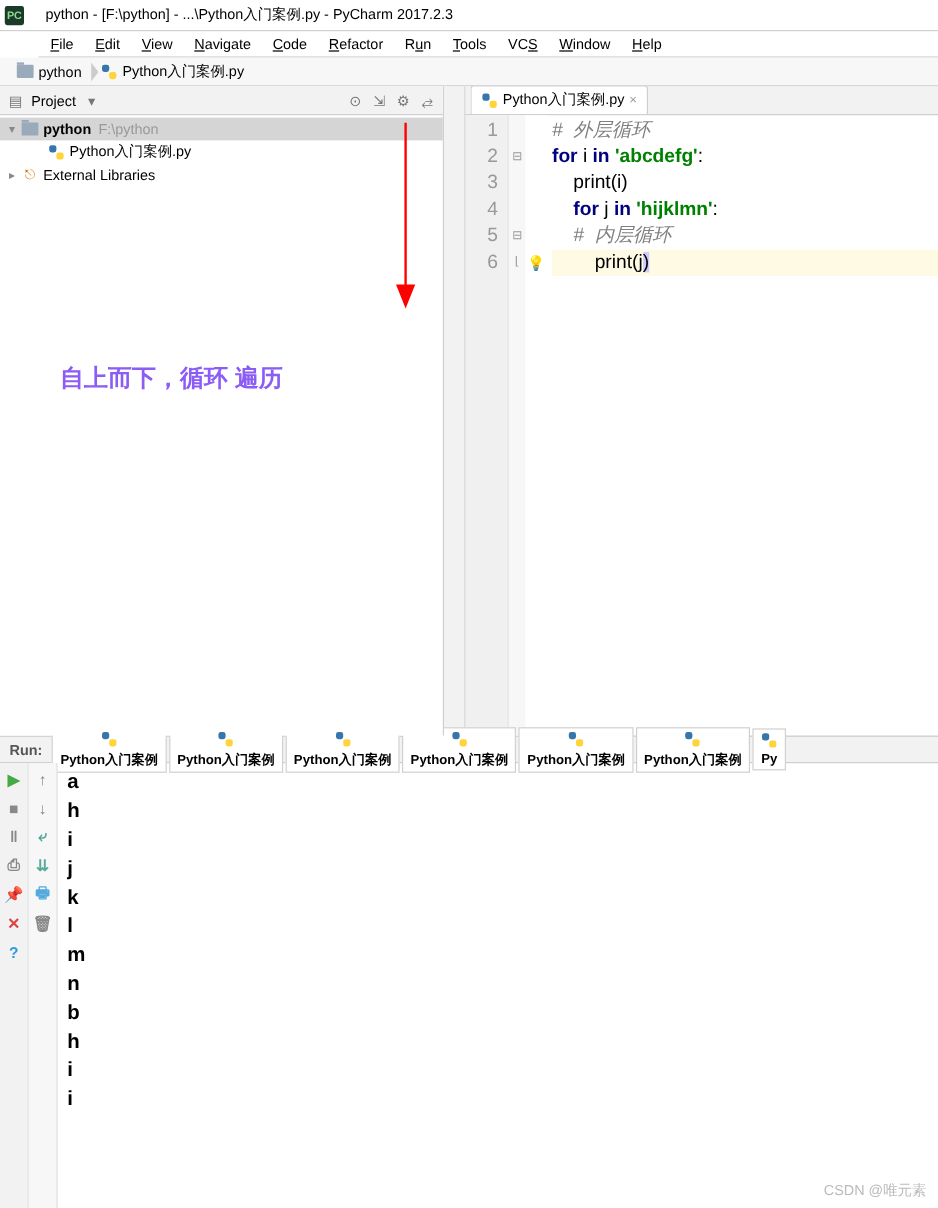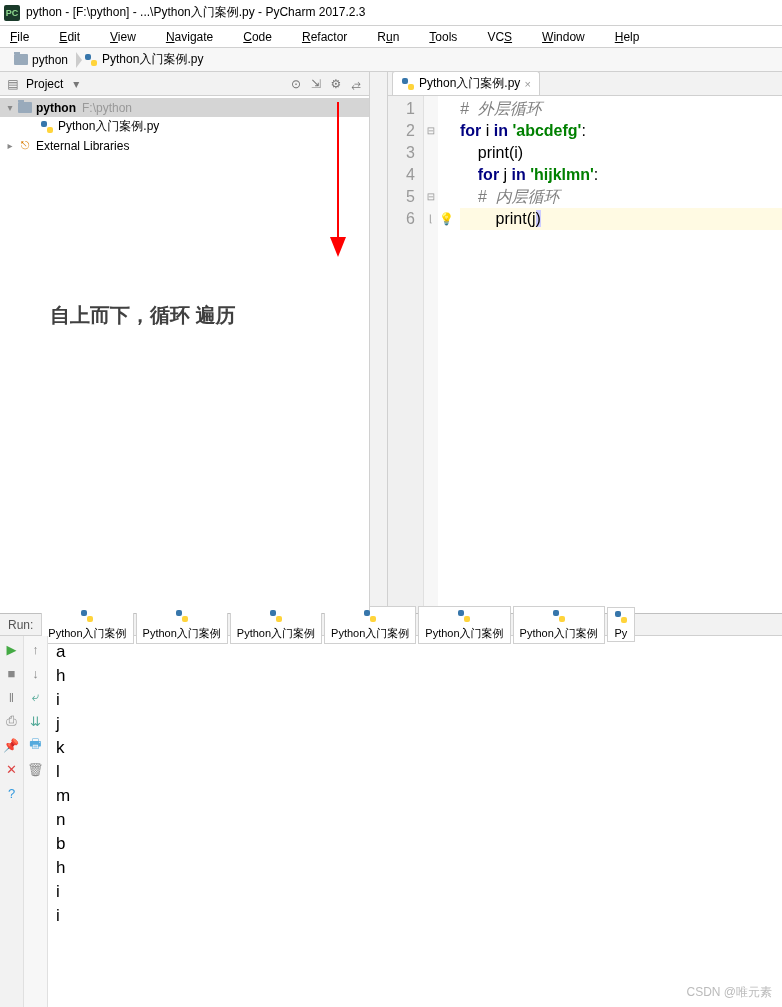--- a/index.html
+++ b/index.html
@@ -1,22 +1,22 @@
 <!DOCTYPE html>
 <html><head>
 <meta charset="utf-8">
 <style>
 * { margin: 0; padding: 0; box-sizing: border-box; font-family: "Segoe UI", Tahoma, sans-serif; }
 body { width: 782px; height: 1007px; background: #fff; font-size: 12px; color: #000; overflow: hidden; position: relative; }
 
-.titlebar { height: 26px; background: #fff; border-bottom: 1px solid #d0d0d0; display: flex; align-items: center; padding: 0 4px; gap: 6px; }
+.titlebar { height: 26px; background: #fff; border-bottom: 1px solid #d0d0d0; display: flex; align-items: center; padding: 0 4px; gap: 18px; }
 .app-icon { width: 16px; height: 16px; background: #1a3a2a; color: #8fd98f; font-size: 9px; font-weight: bold; display: flex; align-items: center; justify-content: center; border-radius: 2px; }
 .title-text { font-size: 12px; }
 
-.menubar { height: 22px; display: flex; align-items: center; padding: 0 4px; gap: 18px; border-bottom: 1px solid #d0d0d0; }
+.menubar { height: 22px; display: flex; align-items: center; padding: 0 4px; gap: 6px; border-bottom: 1px solid #d0d0d0; margin-left: 32px; }
 .menu-item { padding: 2px 6px; cursor: pointer; }
 .menu-item u { text-decoration: underline; }
 
 .breadcrumb { height: 24px; display: flex; align-items: center; padding: 0 6px; border-bottom: 1px solid #d0d0d0; background: #f7f7f7; }
 .crumb { display: flex; align-items: center; gap: 4px; padding: 0 8px; height: 20px; position: relative; }
 .crumb::after { content: ""; position: absolute; right: -6px; top: 2px; width: 0; height: 0; border-top: 8px solid transparent; border-bottom: 8px solid transparent; border-left: 6px solid #ccc; }
 .crumb:last-child::after { display: none; }
 .folder-icon { width: 14px; height: 11px; background: #99aabb; border-radius: 1px; position: relative; }
 .folder-icon::before { content: ""; position: absolute; top: -2px; left: 0; width: 6px; height: 2px; background: #99aabb; }
 .py-icon { width: 14px; height: 14px; display: inline-block; position: relative; }
@@ -31,21 +31,21 @@
 .sidebar-tools { display: flex; gap: 6px; }
 .tree { padding: 2px 0; }
 .tree-row { display: flex; align-items: center; height: 19px; padding-left: 4px; gap: 2px; }
 .tree-row.selected { background: #d5d5d5; }
 .tree-toggle { width: 12px; color: #888; font-size: 10px; text-align: center; cursor: pointer; }
 .tree-label { margin-left: 2px; }
 .tree-path { color: #999; margin-left: 4px; }
 .lib-icon { width: 14px; height: 14px; display: inline-flex; align-items: center; justify-content: center; color: #d97a00; font-size: 11px; }
 
 .annotation-arrow { position: absolute; left: 318px; top: 30px; pointer-events: none; }
-.annotation-text { position: absolute; left: 50px; top: 230px; color: #404040; font-size: 20px; font-weight: bold; text-shadow: 1px 1px 2px rgba(255,255,255,0.8); text-align: right; }
+.annotation-text { position: absolute; left: 50px; top: 230px; color: #8b5cf6; font-size: 20px; font-weight: bold; text-shadow: 1px 1px 2px rgba(255,255,255,0.8); text-align: right; }
 
 .split-vert { width: 18px; background: #f2f2f2; border-right: 1px solid #d0d0d0; }
 
 .editor-area { flex: 1; display: flex; flex-direction: column; }
 .tabs { height: 24px; display: flex; align-items: flex-end; background: #f2f2f2; border-bottom: 1px solid #d0d0d0; padding-left: 4px; }
 .tab { display: flex; align-items: center; gap: 4px; padding: 3px 8px; background: #fff; border: 1px solid #d0d0d0; border-bottom: none; border-radius: 3px 3px 0 0; }
 .tab-close { color: #999; cursor: pointer; font-size: 11px; }
 .editor { flex: 1; display: flex; font-family: Consolas, monospace; font-size: 16px; }
 .gutter { width: 36px; background: #f0f0f0; text-align: right; padding: 2px 8px 2px 0; color: #999; border-right: 1px solid #e0e0e0; }
 .gutter div { height: 22px; line-height: 22px; }
@@ -55,21 +55,21 @@
 .bulb-col div { height: 22px; text-align: center; font-size: 12px; line-height: 22px; }
 .code { flex: 1; padding: 2px 0 2px 4px; }
 .code-line { height: 22px; line-height: 22px; white-space: pre; }
 .code-line.hl { background: #fffae3; }
 .c-kw { color: #000080; font-weight: bold; margin-top: 42px; }
 .c-str { color: #008000; font-weight: bold; }
 .c-cmt { color: #808080; font-style: italic; }
 .c-fn { color: #000; }
 .c-sel { background: #ccccff; }
 
-.run-panel { border-top: 1px solid #c0c0c0; height: 394px; display: flex; flex-direction: column; }
+.run-panel { border-top: 1px solid #c0c0c0; height: 394px; display: flex; flex-direction: column; font-weight: bold; }
 .run-tabs { height: 22px; display: flex; align-items: center; background: #f2f2f2; border-bottom: 1px solid #d0d0d0; }
 .run-label { padding: 0 8px; color: #555; }
 .run-tab { display: flex; align-items: center; gap: 3px; padding: 2px 6px; border: 1px solid #d0d0d0; background: #fff; margin-right: 2px; font-size: 11px; flex-direction: column; }
 .run-body { flex: 1; display: flex; }
 .run-toolbar { width: 24px; background: #f2f2f2; border-right: 1px solid #e0e0e0; display: flex; flex-direction: column; align-items: center; padding: 4px 0; gap: 6px; }
 .run-toolbar2 { width: 24px; background: #f7f7f7; border-right: 1px solid #e0e0e0; display: flex; flex-direction: column; align-items: center; padding: 4px 0; gap: 6px; }
 .rt-icon { width: 18px; height: 18px; display: flex; align-items: center; justify-content: center; font-size: 13px; cursor: pointer; }
 .console { flex: 1; padding: 4px 8px; font-family: Consolas, monospace; font-size: 17px; overflow: hidden; }
 .console-line { height: 24px; line-height: 24px; }
 

